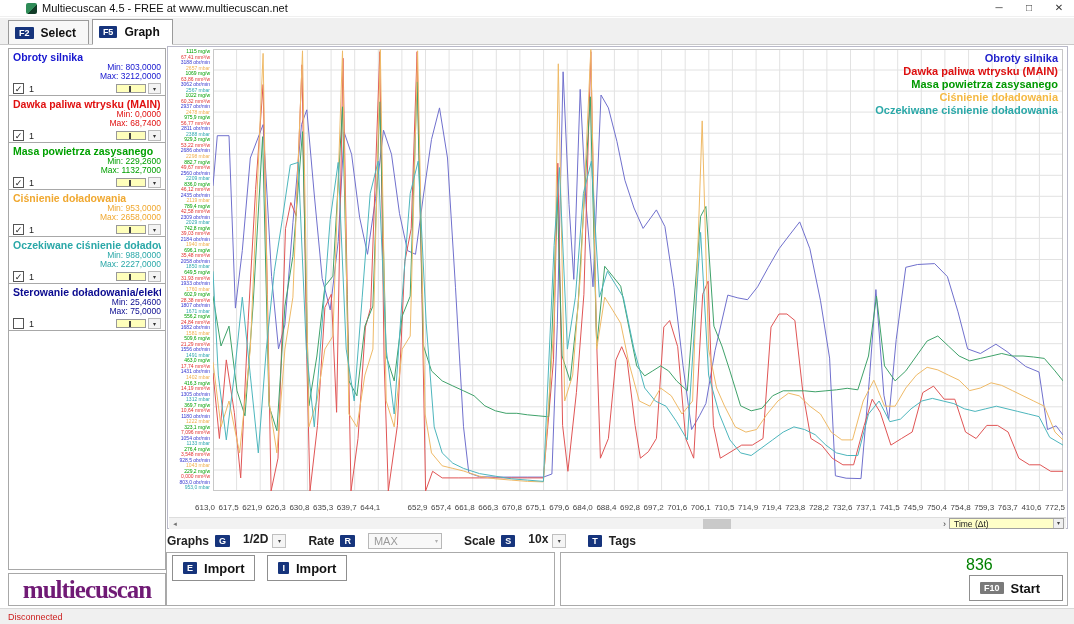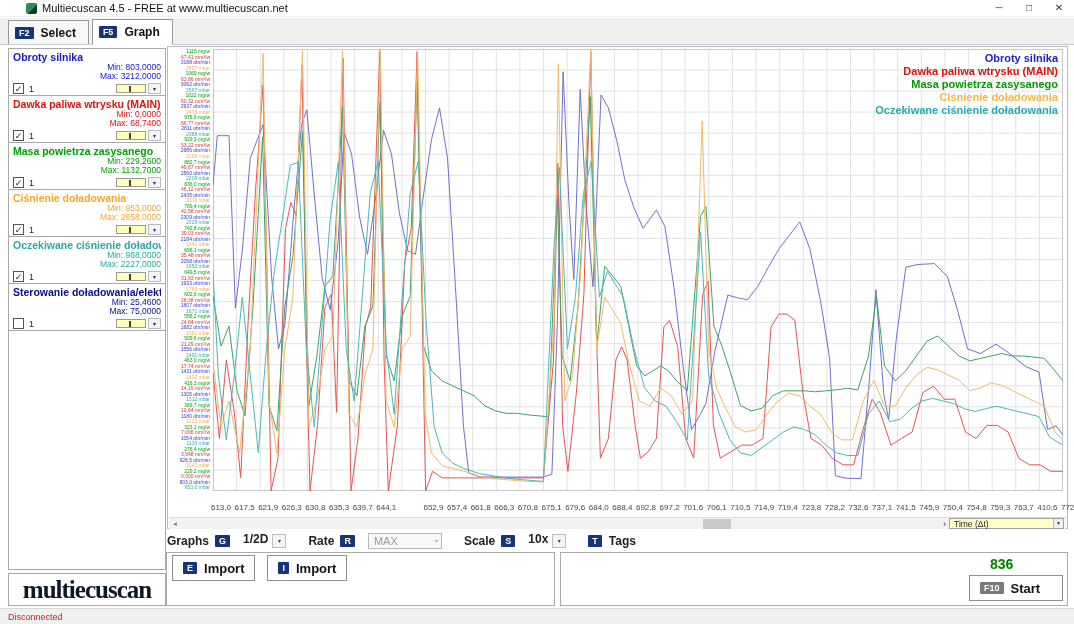--- a/index.html
+++ b/index.html
@@ -36,33 +36,33 @@
   .chidx { font-size:9px; margin-left:5px; color:#222; }
   .chslider { margin-left:auto; width:30px; height:9px; background:#ffffbb; border:1px solid #999; position:relative;}
   .chslider::after { content:""; position:absolute; left:12px; top:1px; width:2px; height:6px; background:#444;}
   .chdrop { width:13px; height:11px; border:1px solid #bbb; background:#f4f4f4; font-size:6px;
     color:#333; text-align:center; line-height:10px; margin-left:2px;}
 
   
   .logobox { position:absolute; left:8px; top:573px; width:158px; height:33px; border:1px solid #a8a8a8;
     background:#fff; display:flex; align-items:center; justify-content:center; }
   .logotext { font-family:"Liberation Serif", serif; font-weight:bold; font-size:25px;
-    color:#0f172a; letter-spacing:-1px; }
+    color:#701a75; letter-spacing:-1px; }
 
   
   .graphpanel { position:absolute; left:167px; top:46px; width:901px; height:483px;
     border:1px solid #b9b9c9; background:#fff; }
   .yaxis { position:absolute; left:0; top:2px; width:44px; height:442px; }
   .ylab { position:absolute; right:2px; width:42px; height:6px; font-size:5px; line-height:5.5px;
     text-align:right; white-space:nowrap; }
   .plot { position:absolute; left:45px; top:2px; width:850px; height:442px; }
   .legend { position:absolute; top:3px; right:5px; text-align:right; font-size:11px;
     font-weight:bold; line-height:13px; background:transparent;}
   .xaxis { position:absolute; left:0; top:456px; width:899px; height:12px; }
-  .xlab { position:absolute; width:36px; text-align:right; font-size:8px; color:#444; }
+  .xlab { position:absolute; width:36px; text-align:left; font-size:8px; color:#444; }
   .hscroll { position:absolute; left:1px; top:470px; width:897px; height:12px; background:#f2f2f2;
     border-top:1px solid #ddd; display:flex; align-items:center;}
   .scrollarrow { width:12px; font-size:7px; color:#707070; text-align:center;}
   .scrolltrack { position:relative; flex:1; height:10px; }
   .scrollthumb { position:absolute; left:69%; top:0; width:28px; height:10px; background:#c9c9c9;}
   .timechev { font-size:9px; color:#333; margin:0 3px 0 6px;}
   .timecombo { width:115px; height:11px; background:#ffffc8; border:1px solid #a0a0a0;
     font-size:8.5px; color:#222; display:flex; align-items:center; padding-left:4px; margin-right:2px;}
   .timecombo .dd { margin-left:auto; font-size:6px; color:#444; border-left:1px solid #bbb;
     padding:0 3px; background:#f0f0f0; height:9px; line-height:9px;}
@@ -83,21 +83,21 @@
   .filegroup { left:166px; top:552px; width:389px; height:54px; }
   .filerow { display:flex; align-items:center; height:22px; font-size:12px; }
   .filelabel { font-weight:bold; margin-left:6px; color:#111;}
   .filevalue { font-weight:bold; margin-left:34px; width:120px; }
   .filedrop { width:14px; height:14px; border:1px solid #c0c0c0; background:#f5f5f5; font-size:6px;
     text-align:center; line-height:13px; color:#444; margin-left:8px;}
   .btn { border:1px solid #8f8f8f; background:#fff; height:26px; display:flex; align-items:center;
     padding:0 10px; font-size:13px; font-weight:bold; color:#111;}
   .btnrow { display:flex; margin:2px 0 0 5px; gap:12px;}
   .rungroup { left:560px; top:552px; width:508px; height:54px; }
-  .counter { position:absolute; left:429px; top:3px; font-size:14px; font-weight:bold; color:#008000;}
+  .counter { position:absolute; left:405px; top:3px; font-size:16px; font-weight:normal; color:#008000;}
   .fileinput { position:absolute; left:5px; top:22px; width:396px; height:26px; border:1px solid #888;
     font-size:12px; font-weight:bold; color:#1b2c85; padding-left:5px; font-family:"Liberation Sans",sans-serif;}
   .startbtn { position:absolute; left:408px; top:22px; width:94px; }
 
   
   .statusbar { position:absolute; left:0; top:608px; width:1074px; height:16px; background:#f0f0f0;
     border-top:1px solid #d8d8d8; display:flex; align-items:center; font-size:9px; color:#cc2020;
     padding-left:8px;}
 </style>
 </head>

